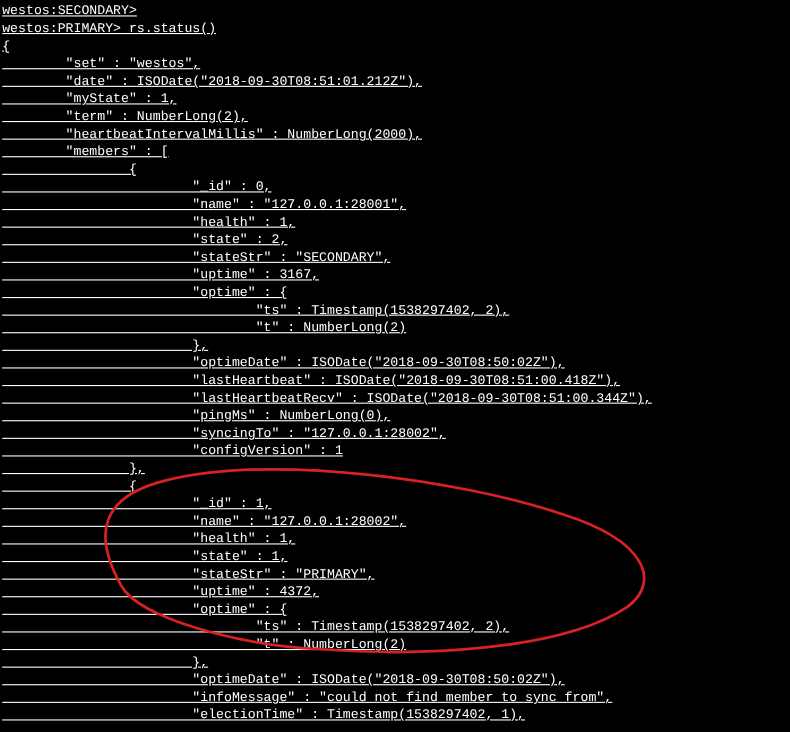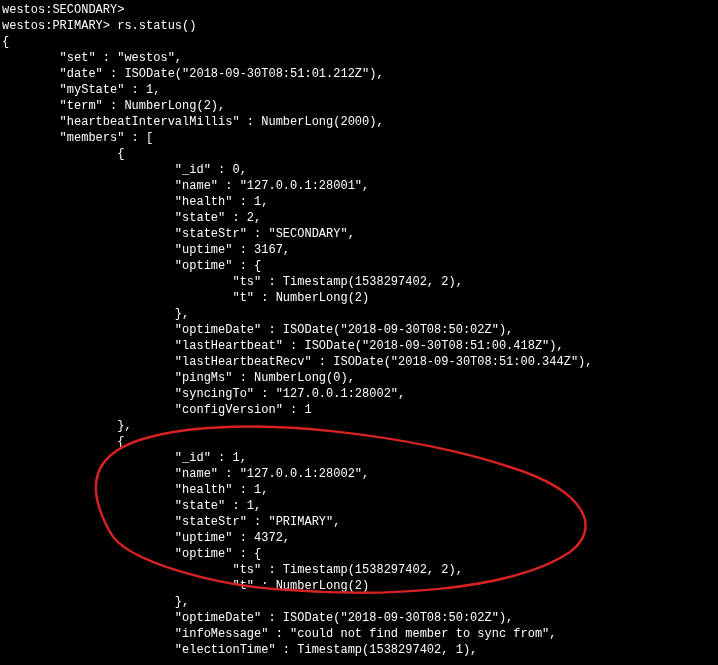--- a/index.html
+++ b/index.html
@@ -11,20 +11,21 @@
     font-size: 12px;
     line-height: 16px;
     width: 718px;
     height: 665px;
     overflow: hidden;
   }
   .terminal {
     white-space: pre;
     padding: 2px 4px 0 2px;
     position: relative;
+    text-decoration: underline;
   }
   .annotation {
     position: absolute;
     pointer-events: none;
   }
   .annotation svg {
     display: block;
   }
 </style>
 </head>

